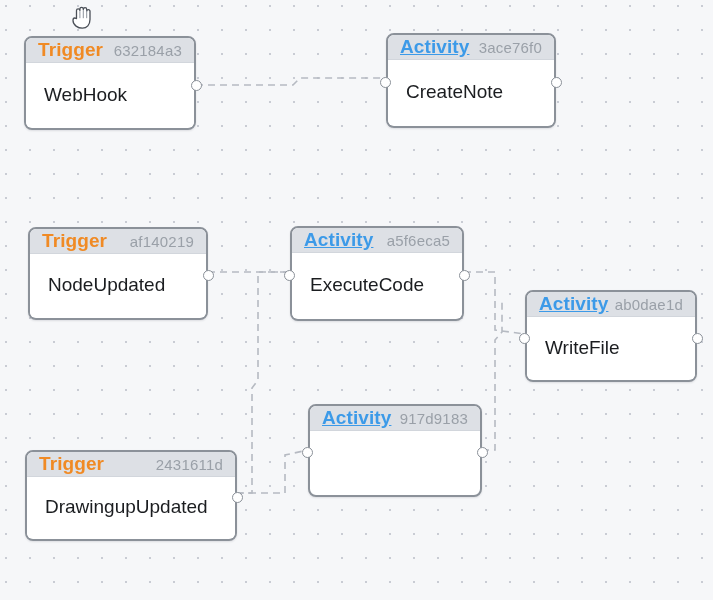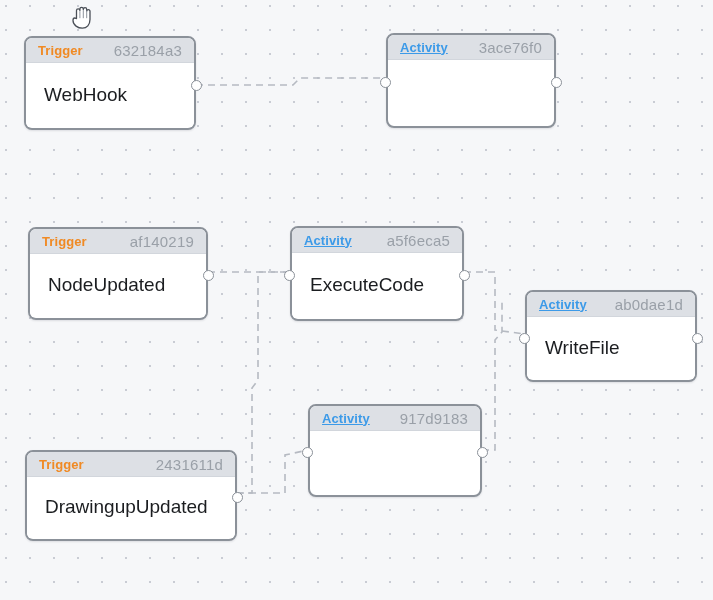--- a/index.html
+++ b/index.html
@@ -59,21 +59,21 @@
   .node-header {
     height: 25px;
     background: #dde0e5;
     display: flex;
     align-items: center;
     padding: 0 12px;
     box-sizing: border-box;
     border-bottom: 1px solid #d2d6dc;
   }
   .node-kind {
-    font-size: 13px;
+    font-size: 19px;
     font-weight: bold;
     letter-spacing: .1px;
   }
   .node-kind.trigger { color: #f08a24; }
   .node-kind.activity { color: #3c9ae8; text-decoration: underline; }
   .node-id {
     margin-left: auto;
     font-size: 15px;
     color: #9aa0a8;
     letter-spacing: .2px;
@@ -135,20 +135,23 @@
           <span class="node-id">632184a3</span>
         </div>
         <div class="node-body">
           <span class="node-title">WebHook</span>
         </div>
       </div>
       <div class="node" style="left: 386px; top: 33px; width: 170px; height: 95px;">
         <div class="node-header">
           <span class="node-kind activity">Activity</span>
           <span class="node-id">3ace76f0</span>
+        </div>
+        <div class="node-body">
+          <span class="node-title">CreateNote</span>
         </div>
       </div>
       <div class="node" style="left: 28px; top: 227px; width: 180px; height: 93px;">
         <div class="node-header">
           <span class="node-kind trigger">Trigger</span>
           <span class="node-id">af140219</span>
         </div>
         <div class="node-body">
           <span class="node-title">NodeUpdated</span>
         </div>

